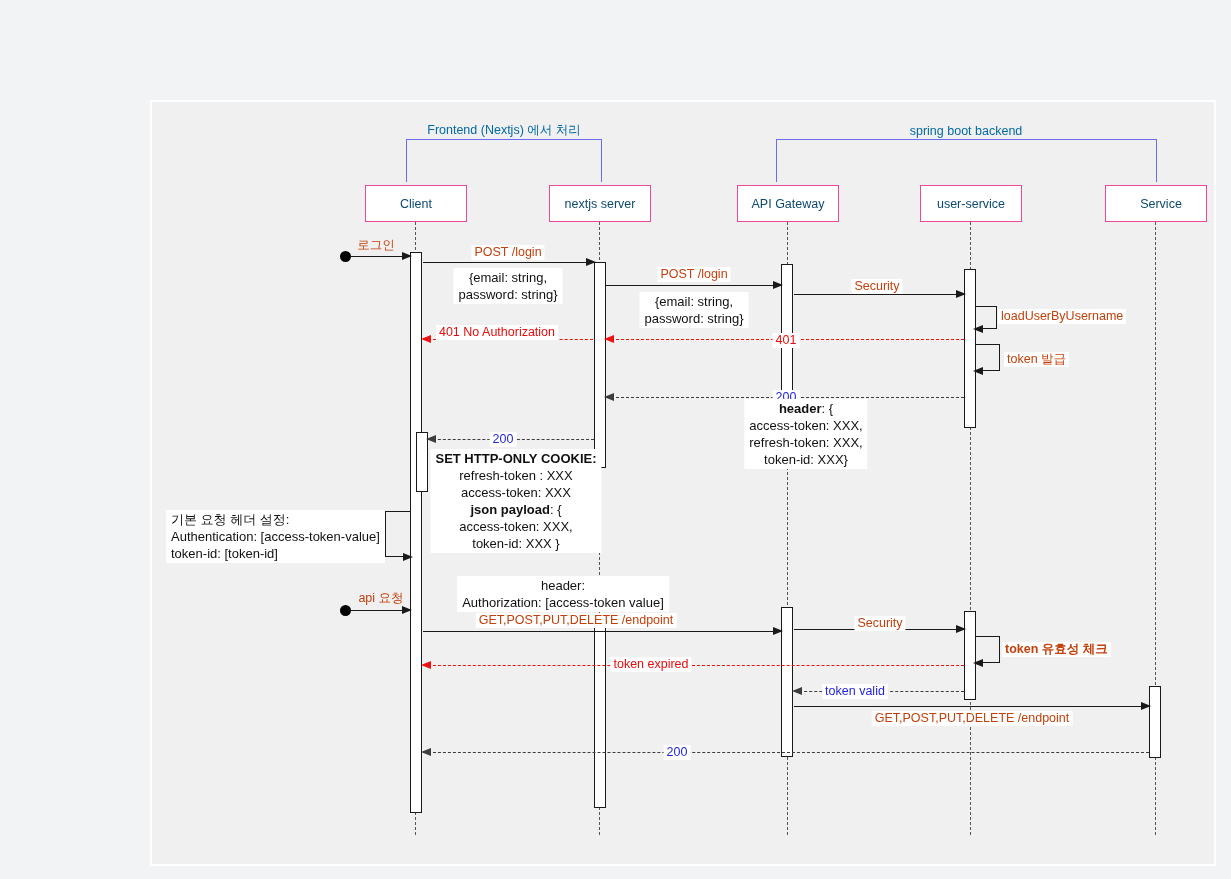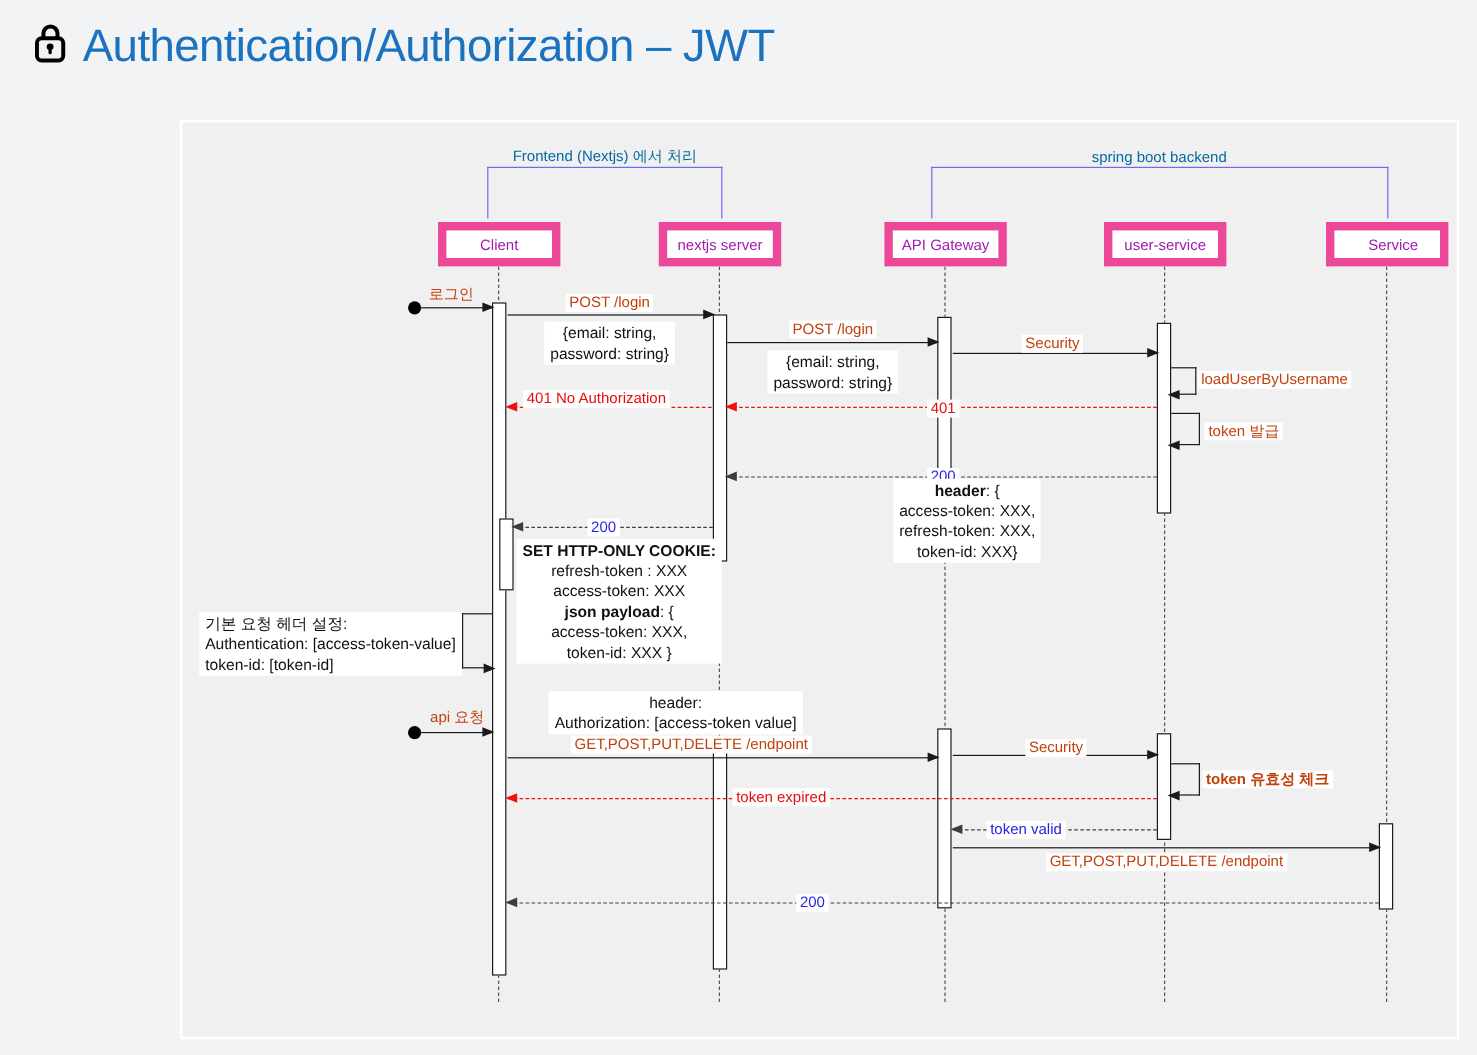--- a/index.html
+++ b/index.html
@@ -9,23 +9,23 @@
   .title{position:absolute;left:26px;top:14px;display:flex;align-items:center;gap:7px;
          color:#1b72bf;font-size:38px;font-weight:400;letter-spacing:-0.5px;}
   .title .lock{flex:0 0 auto;margin-top:4px;}
 
   .panel{position:absolute;left:150px;top:100px;width:1066px;height:766px;
          background:#f0f0f1;border:2px solid #ffffff;box-sizing:border-box;}
 
   .bracket{position:absolute;border:1px solid #6c6cf0;border-bottom:none;height:43px;box-sizing:border-box;}
   .blabel{position:absolute;transform:translateX(-50%);font-size:12.5px;color:#0369a1;white-space:nowrap;}
 
-  .pbox{position:absolute;width:102px;height:37px;background:#fff;border:7px solid #ec4899;
+  .pbox{position:absolute;width:102px;height:37px;background:#fff;border:1px solid #ec4899;
         box-sizing:border-box;display:flex;align-items:center;justify-content:center;
-        font-size:12.5px;color:#a21caf;}
+        font-size:12.5px;color:#0c4a6e;}
 
   .lifeline{position:absolute;top:222px;height:613px;width:0;border-left:1.3px dashed #555;}
 
   .bar{position:absolute;width:12px;background:#fff;border:1px solid #1a1a1a;box-sizing:border-box;}
 
   .line{position:absolute;height:0;border-top:1.2px solid currentColor;color:#1a1a1a;}
   .line.dash{border-top-style:dashed;}
   .line.red{color:#ef1010;}
   .line.gray{color:#3d3d3d;}
   .ah-r{position:absolute;right:-2px;top:-5px;width:0;height:0;
@@ -49,31 +49,20 @@
   .block{position:absolute;transform:translateX(-50%);text-align:center;font-size:13px;
          line-height:17px;background:#fff;padding:1px 5px;color:#111;white-space:nowrap;z-index:5;}
   .block.left{transform:none;text-align:left;}
   .b{font-weight:bold;}
 </style>
 </head>
 <body>
 
 <div id="app">
 
-  <div class="title">
-    <span class="lock">
-      <svg width="36" height="36" viewBox="0 0 24 24">
-        <rect x="3.2" y="9.2" width="14.6" height="12.4" rx="2.6" fill="none" stroke="#000" stroke-width="2.2"></rect>
-        <path d="M6.8 9.2 V6.6 a3.9 3.9 0 0 1 7.8 0 V9.2" fill="none" stroke="#000" stroke-width="2.2"></path>
-        <circle cx="10.5" cy="14" r="1.9" fill="#000"></circle>
-        <rect x="9.6" y="14.6" width="1.8" height="3.6" rx="0.9" fill="#000"></rect>
-      </svg>
-    </span>
-    <span>Authentication/Authorization – JWT</span>
-  </div>
 
   <div class="panel"></div>
 
   <div class="bracket" style="left:406px;top:139px;width:196px;"></div>
   <div class="blabel" style="left:504px;top:122px;">Frontend (Nextjs) 에서 처리</div>
   <div class="bracket" style="left:776px;top:139px;width:381px;"></div>
   <div class="blabel" style="left:966px;top:124px;">spring boot backend</div>
 
   <div class="lifeline" style="left:415px;"></div>
   <div class="lifeline" style="left:599px;"></div>

